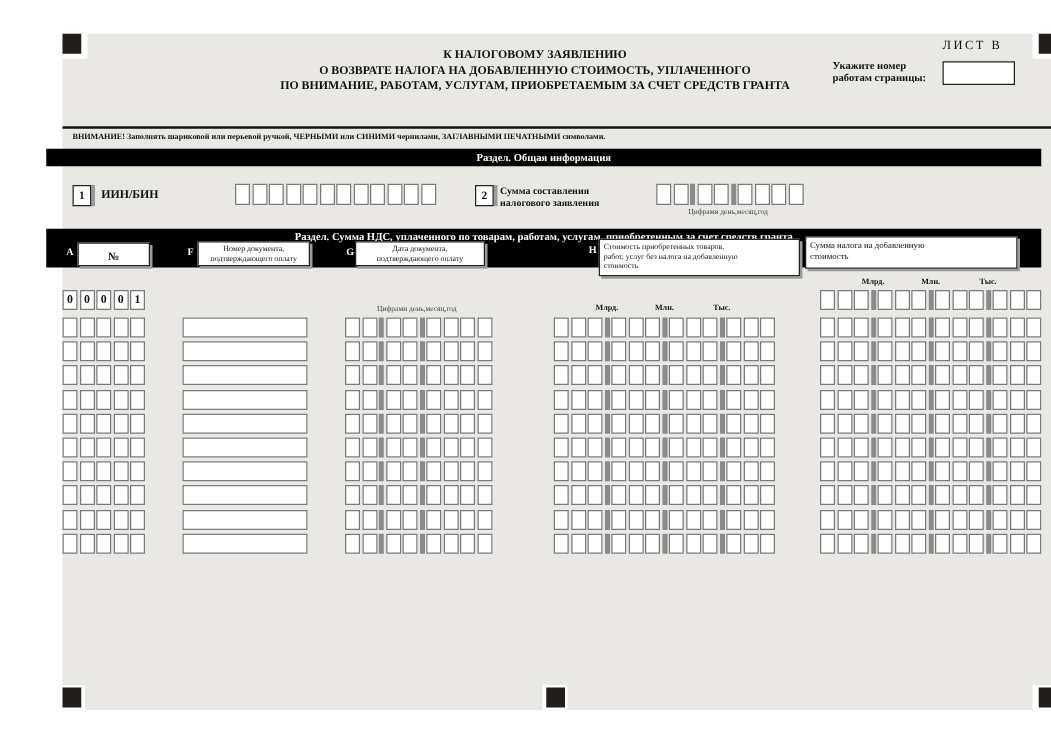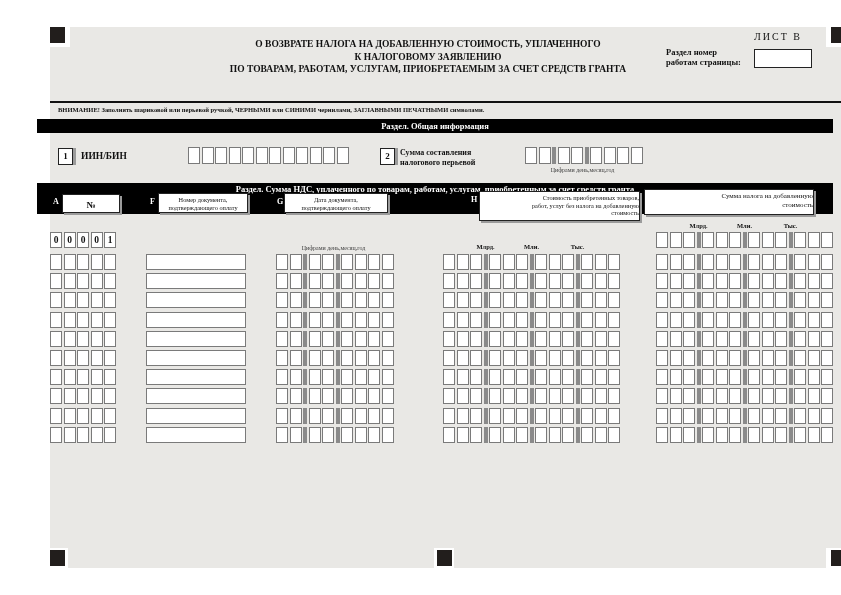--- a/index.html
+++ b/index.html
@@ -31,21 +31,21 @@
   .box-row{display:flex;gap:1.5px;}
   .cell{width:12px;height:16px;background:#fff;border:1px solid #7a7a7a;box-sizing:border-box;
         text-align:center;font-weight:bold;font-size:9.5px;line-height:14px;}
   .tall .cell{height:17px;}
   .sep{width:4px;height:16px;background:#8a8a8a;}
   .tall .sep{height:17px;}
   .caption{position:absolute;font-size:6px;color:#444;text-align:center;}
   .col-letter{position:absolute;color:#fff;font-weight:bold;font-size:8px;}
   .hdr-box{position:absolute;background:#fff;border:1px solid #222;box-shadow:2px 2px 0 0 #9b9b9b;
            font-size:6.3px;line-height:7.6px;text-align:center;box-sizing:border-box;padding-top:2px;}
-  .hdr-left{text-align:right;padding-left:3px;}
+  .hdr-left{text-align:left;padding-left:3px;}
   .rows-col{position:absolute;display:flex;flex-direction:column;gap:3.2px;}
   .finput{width:100px;height:16px;background:#fff;border:1px solid #7a7a7a;box-sizing:border-box;}
   .scale-strip{position:absolute;width:173px;height:8px;}
   .scale-label{position:absolute;transform:translateX(-50%);font-size:6.5px;font-weight:bold;top:0;}
   .nobox{font-weight:bold;font-size:9px;line-height:17px;}
 </style>
 </head>
 <body>
 
 <div class="sheet">
@@ -57,26 +57,26 @@
   <div class="corner" style="left:803px;top:27px;"></div>
   <div class="corner-pad" style="left:20px;top:548px;"></div>
   <div class="corner" style="left:22px;top:550px;"></div>
   <div class="corner-pad" style="left:406px;top:548px;"></div>
   <div class="corner" style="left:409px;top:550px;"></div>
   <div class="corner-pad" style="left:798px;top:548px;"></div>
   <div class="corner" style="left:803px;top:550px;"></div>
 
   <div class="sheet-label">ЛИСТ  В</div>
   <div class="title-block">
+      <div>К НАЛОГОВОМУ ЗАЯВЛЕНИЮ</div>
       <div>О ВОЗВРАТЕ НАЛОГА  НА ДОБАВЛЕННУЮ СТОИМОСТЬ, УПЛАЧЕННОГО</div>
-      <div>К НАЛОГОВОМУ ЗАЯВЛЕНИЮ</div>
-      <div>ПО ТОВАРАМ, РАБОТАМ, УСЛУГАМ, ПРИОБРЕТАЕМЫМ ЗА СЧЕТ СРЕДСТВ ГРАНТА</div>
+      <div>ПО ВНИМАНИЕ, РАБОТАМ, УСЛУГАМ, ПРИОБРЕТАЕМЫМ ЗА СЧЕТ СРЕДСТВ ГРАНТА</div>
     </div>
   <div class="pagenum-label">
-      <div>Раздел номер</div>
+      <div>Укажите номер</div>
       <div>работам страницы:</div>
     </div>
   <div class="pagenum-input"></div>
 
   <div class="warn-rule"></div>
   <div class="warning">ВНИМАНИЕ! Заполнять шариковой или перьевой ручкой, ЧЕРНЫМИ или СИНИМИ чернилами, ЗАГЛАВНЫМИ ПЕЧАТНЫМИ символами.</div>
 
   <div class="bar bar1">Раздел. Общая информация</div>
 
   <div class="numbadge" style="left:30px;top:148px;">1</div>
@@ -94,21 +94,21 @@
         <div class="cell"></div>
         <div class="cell"></div>
         <div class="cell"></div>
         <div class="cell"></div>
       </div>
     </div>
 
   <div class="numbadge" style="left:352px;top:148px;">2</div>
   <div class="fieldlabel2" style="left:372px;top:148px;">
       <div>Сумма составления</div>
-      <div>налогового перьевой</div>
+      <div>налогового заявления</div>
     </div>
   <div class="abs tall" style="left:497px;top:147px;" id="date2-boxes">
       <div class="box-row">
         <div class="cell"></div>
         <div class="cell"></div>
         <div class="sep"></div>
         <div class="cell"></div>
         <div class="cell"></div>
         <div class="sep"></div>
         <div class="cell"></div>

